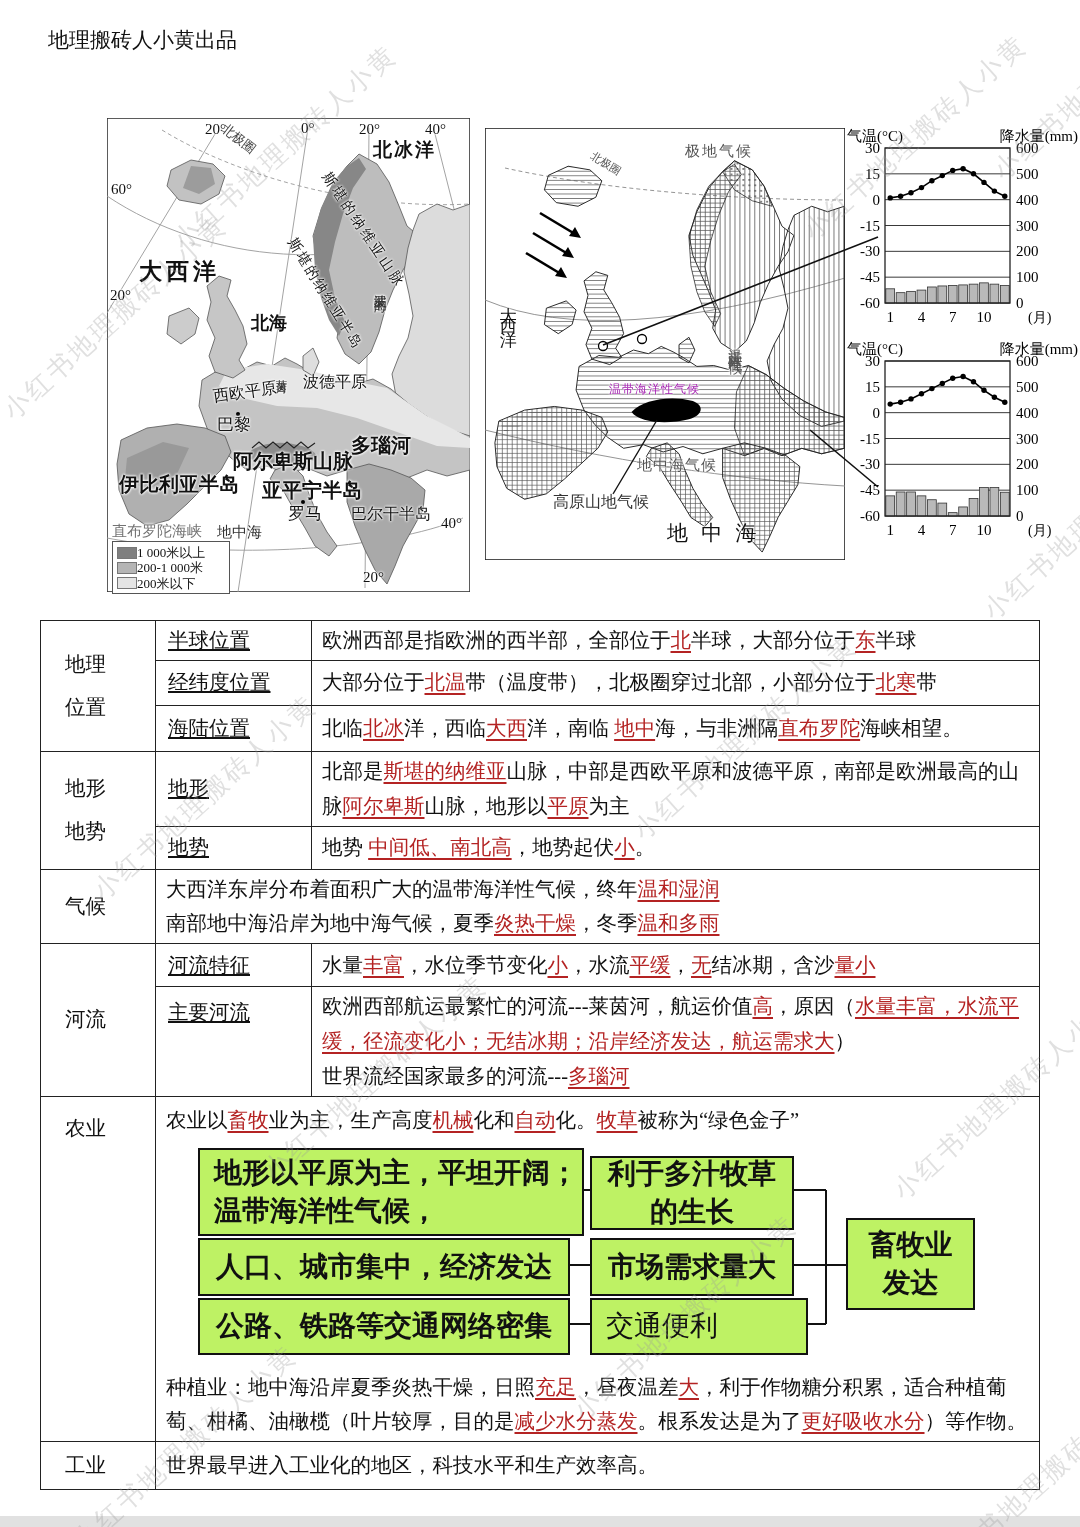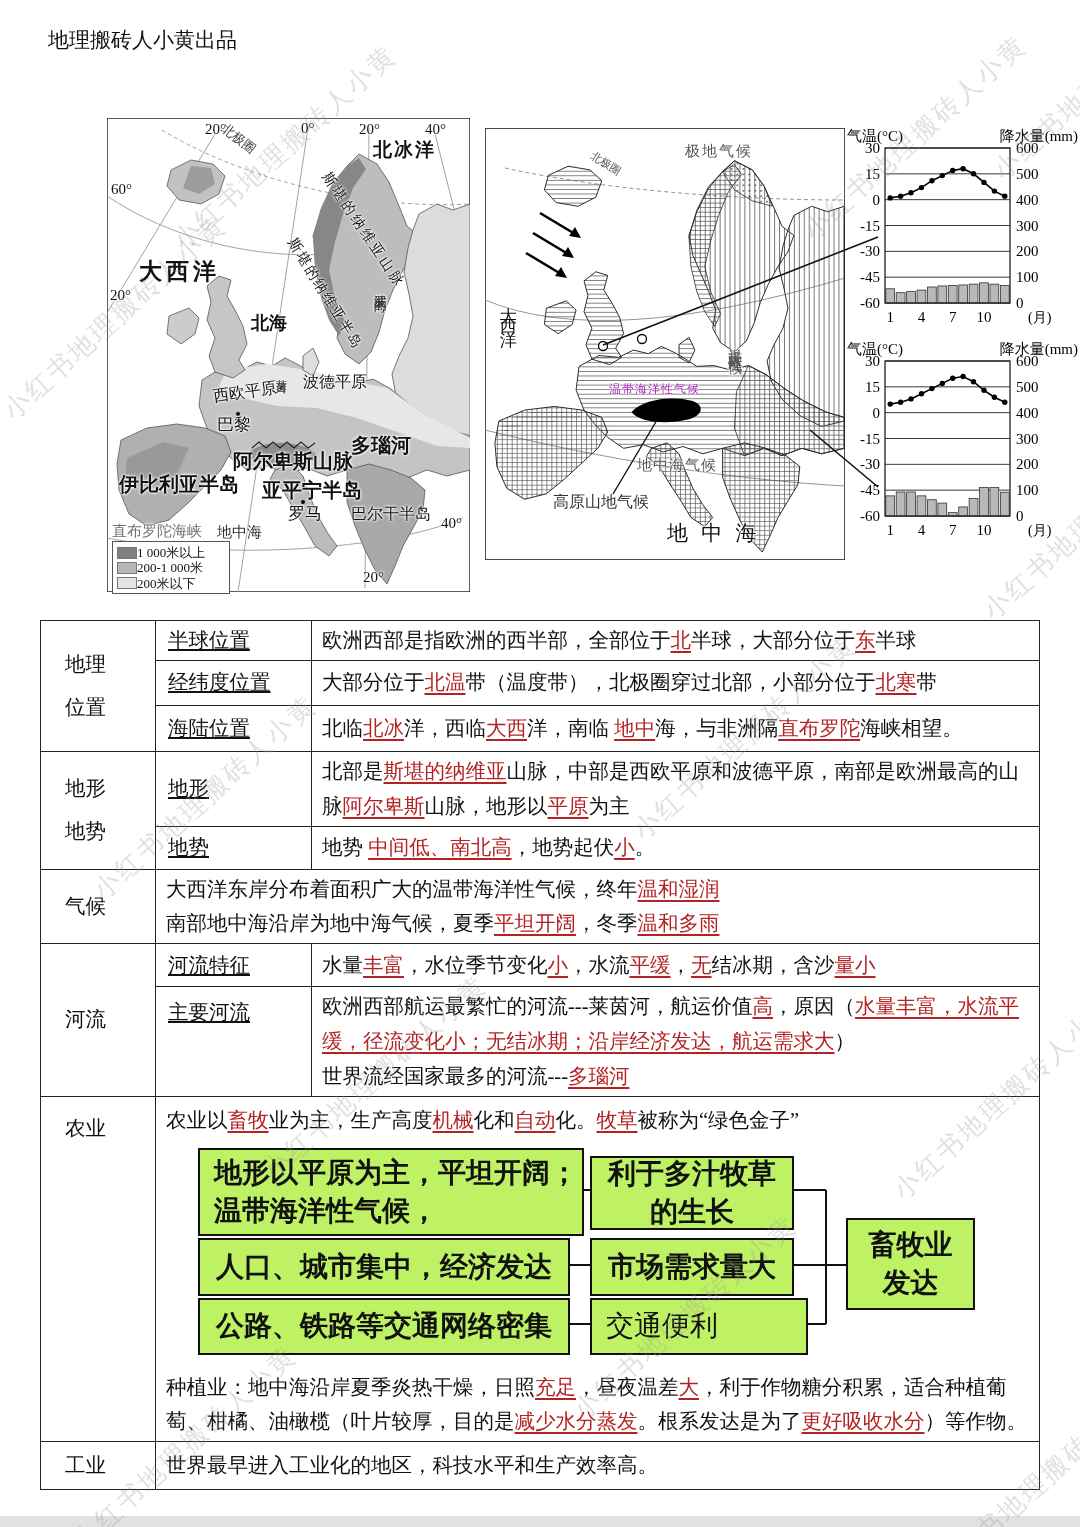--- a/index.html
+++ b/index.html
@@ -342,21 +342,21 @@
       <td><span>北部是</span><span class="red">斯堪的纳维亚</span><span>山脉，中部是西欧平原和波德平原，南部是欧洲最高的山脉</span><span class="red">阿尔卑斯</span><span>山脉，地形以</span><span class="red">平原</span><span>为主</span></td>
     </tr>
     <tr style="height:43px">
       <td class="sub">地势</td>
       <td><span>地势 </span><span class="red">中间低、南北高</span><span>，地势起伏</span><span class="red">小</span><span>。</span></td>
     </tr>
     <tr style="height:64px">
       <td class="cat">气候</td>
       <td colspan="2">
         <div><span>大西洋东岸分布着面积广大的温带海洋性气候，终年</span><span class="red">温和湿润</span></div>
-        <div><span>南部地中海沿岸为地中海气候，夏季</span><span class="red">平坦开阔</span><span>，冬季</span><span class="red">温和多雨</span></div>
+        <div><span>南部地中海沿岸为地中海气候，夏季</span><span class="red">炎热干燥</span><span>，冬季</span><span class="red">温和多雨</span></div>
       </td>
     </tr>
     <tr style="height:43px">
       <td class="cat" rowspan="2">河流</td>
       <td class="sub">河流特征</td>
       <td><span>水量</span><span class="red">丰富</span><span>，水位季节变化</span><span class="red">小</span><span>，水流</span><span class="red">平缓</span><span>，</span><span class="red">无</span><span>结冰期，含沙</span><span class="red">量小</span></td>
     </tr>
     <tr style="height:103px">
       <td class="sub" style="vertical-align:top;padding-top:8px">主要河流</td>
       <td>

